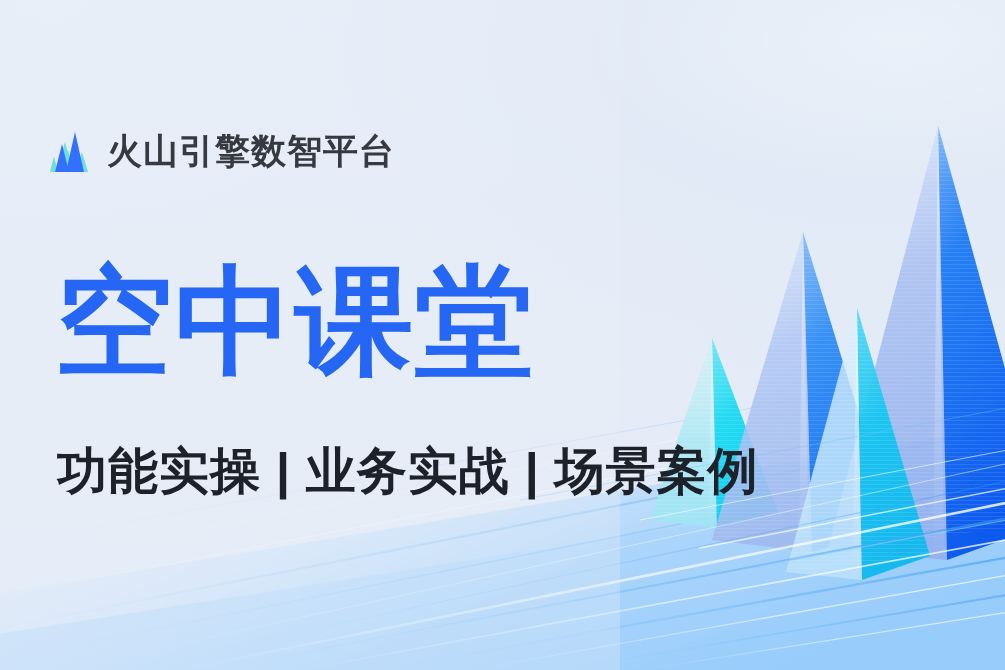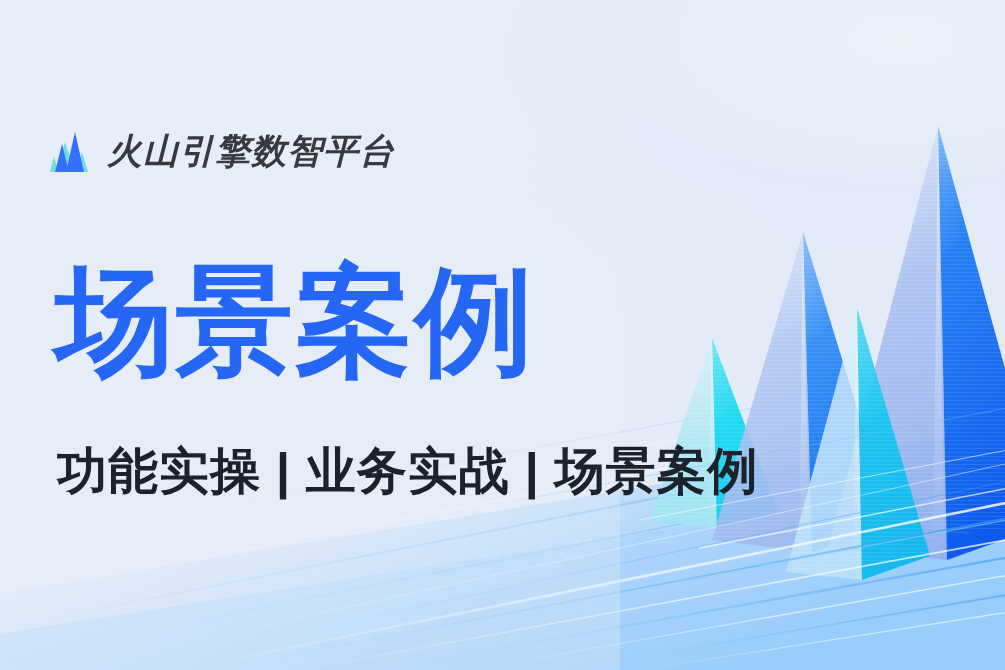--- a/index.html
+++ b/index.html
@@ -23,21 +23,20 @@
   
   .brand{
     position:absolute;left:44px;top:126px;
     display:flex;align-items:center;gap:13px;
   }
   .brand-mark{width:50px;height:48px;display:block;}
   .brand-name{
     font-size:35px;font-weight:bold;color:#36393f;
     letter-spacing:1px;line-height:1;white-space:nowrap;
     font-family:"Liberation Sans","DejaVu Sans",sans-serif;
-    font-style:italic;
   }
 
   .headline{
     position:absolute;left:55px;top:262px;
     font-size:118px;font-weight:bold;line-height:1;
     color:#2566f5;letter-spacing:2px;white-space:nowrap;
     font-family:"Liberation Sans","DejaVu Sans",sans-serif;
   }
 
   .subline{
@@ -213,17 +212,17 @@
         <polygon points="32,46 38,26 44,46" fill="#6fe0d6"></polygon>
         <polygon points="18,46 24,24 30,46" fill="#6fe0d6"></polygon>
 
         <polygon points="11,46 18,18 25,46" fill="#3370ff"></polygon>
         <polygon points="22,46 31,6 40,46" fill="#3370ff"></polygon>
       </svg>
     </span>
     <span class="brand-name">火山引擎数智平台</span>
   </div>
 
-  <div class="headline">场景案例</div>
+  <div class="headline">空中课堂</div>
 
   <div class="subline">功能实操 | 业务实战 | 场景案例</div>
 
 </div>
 
 </body></html>

